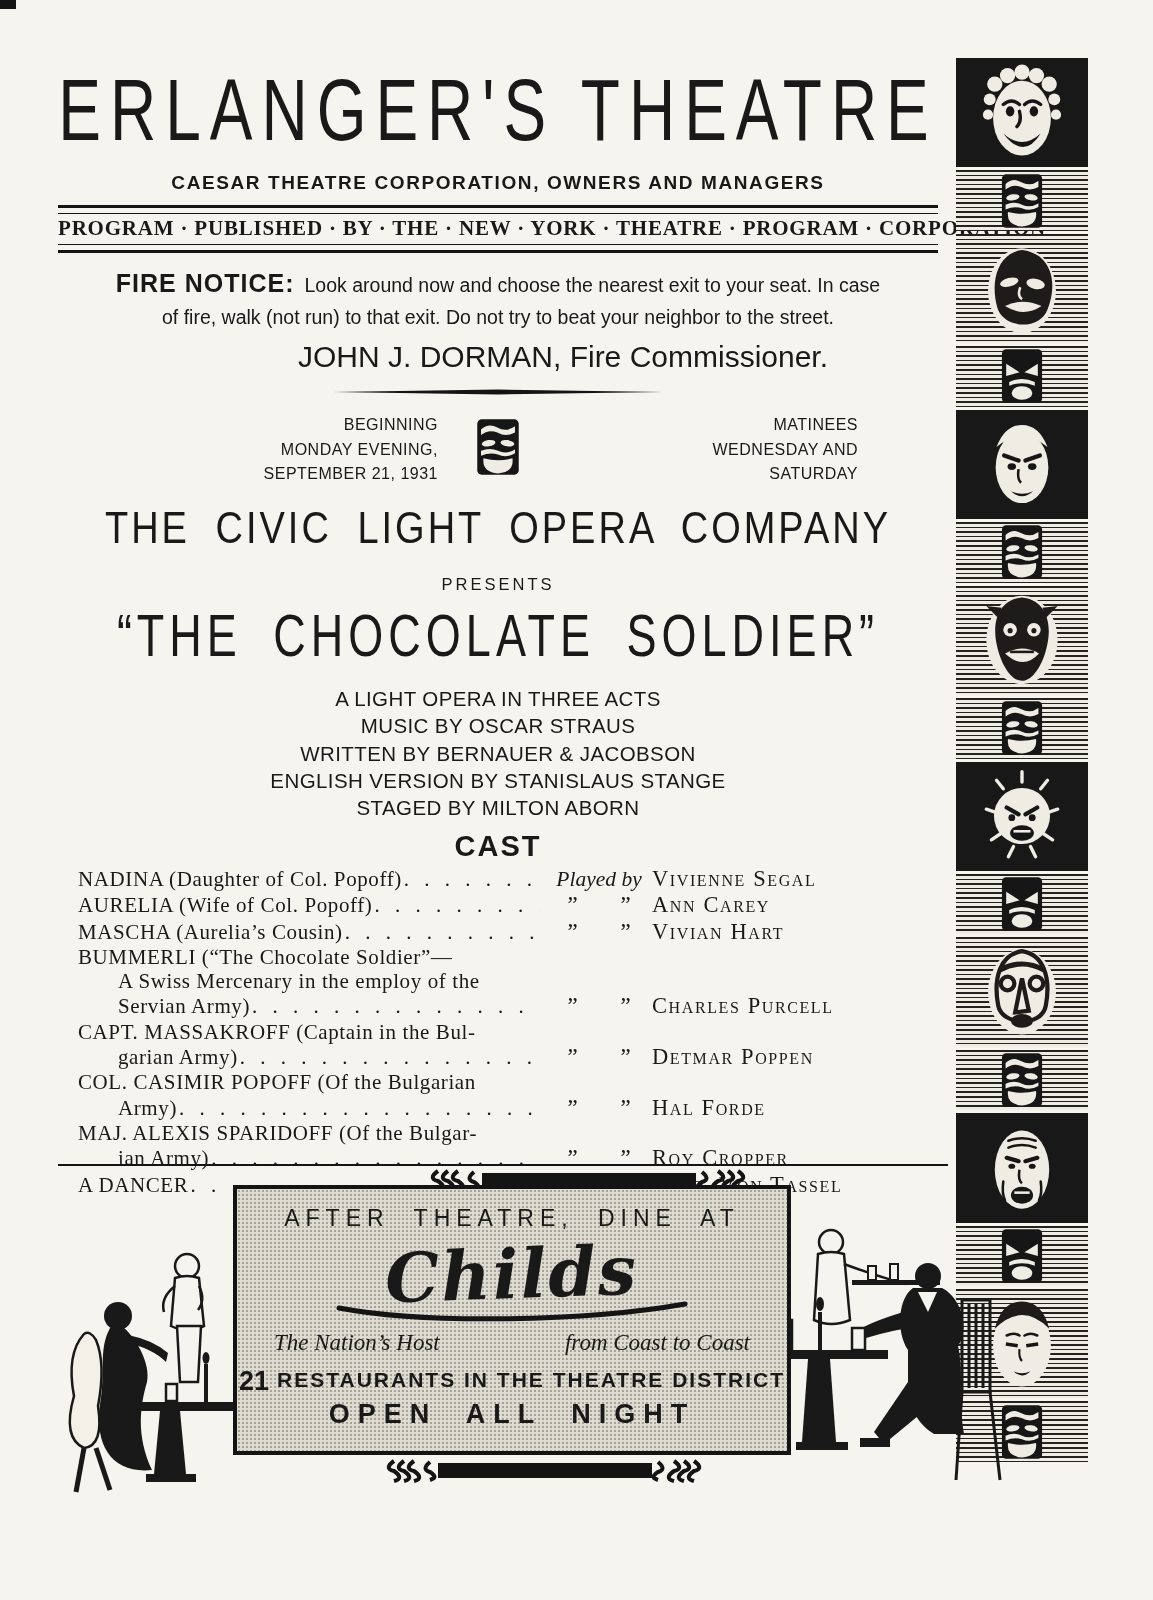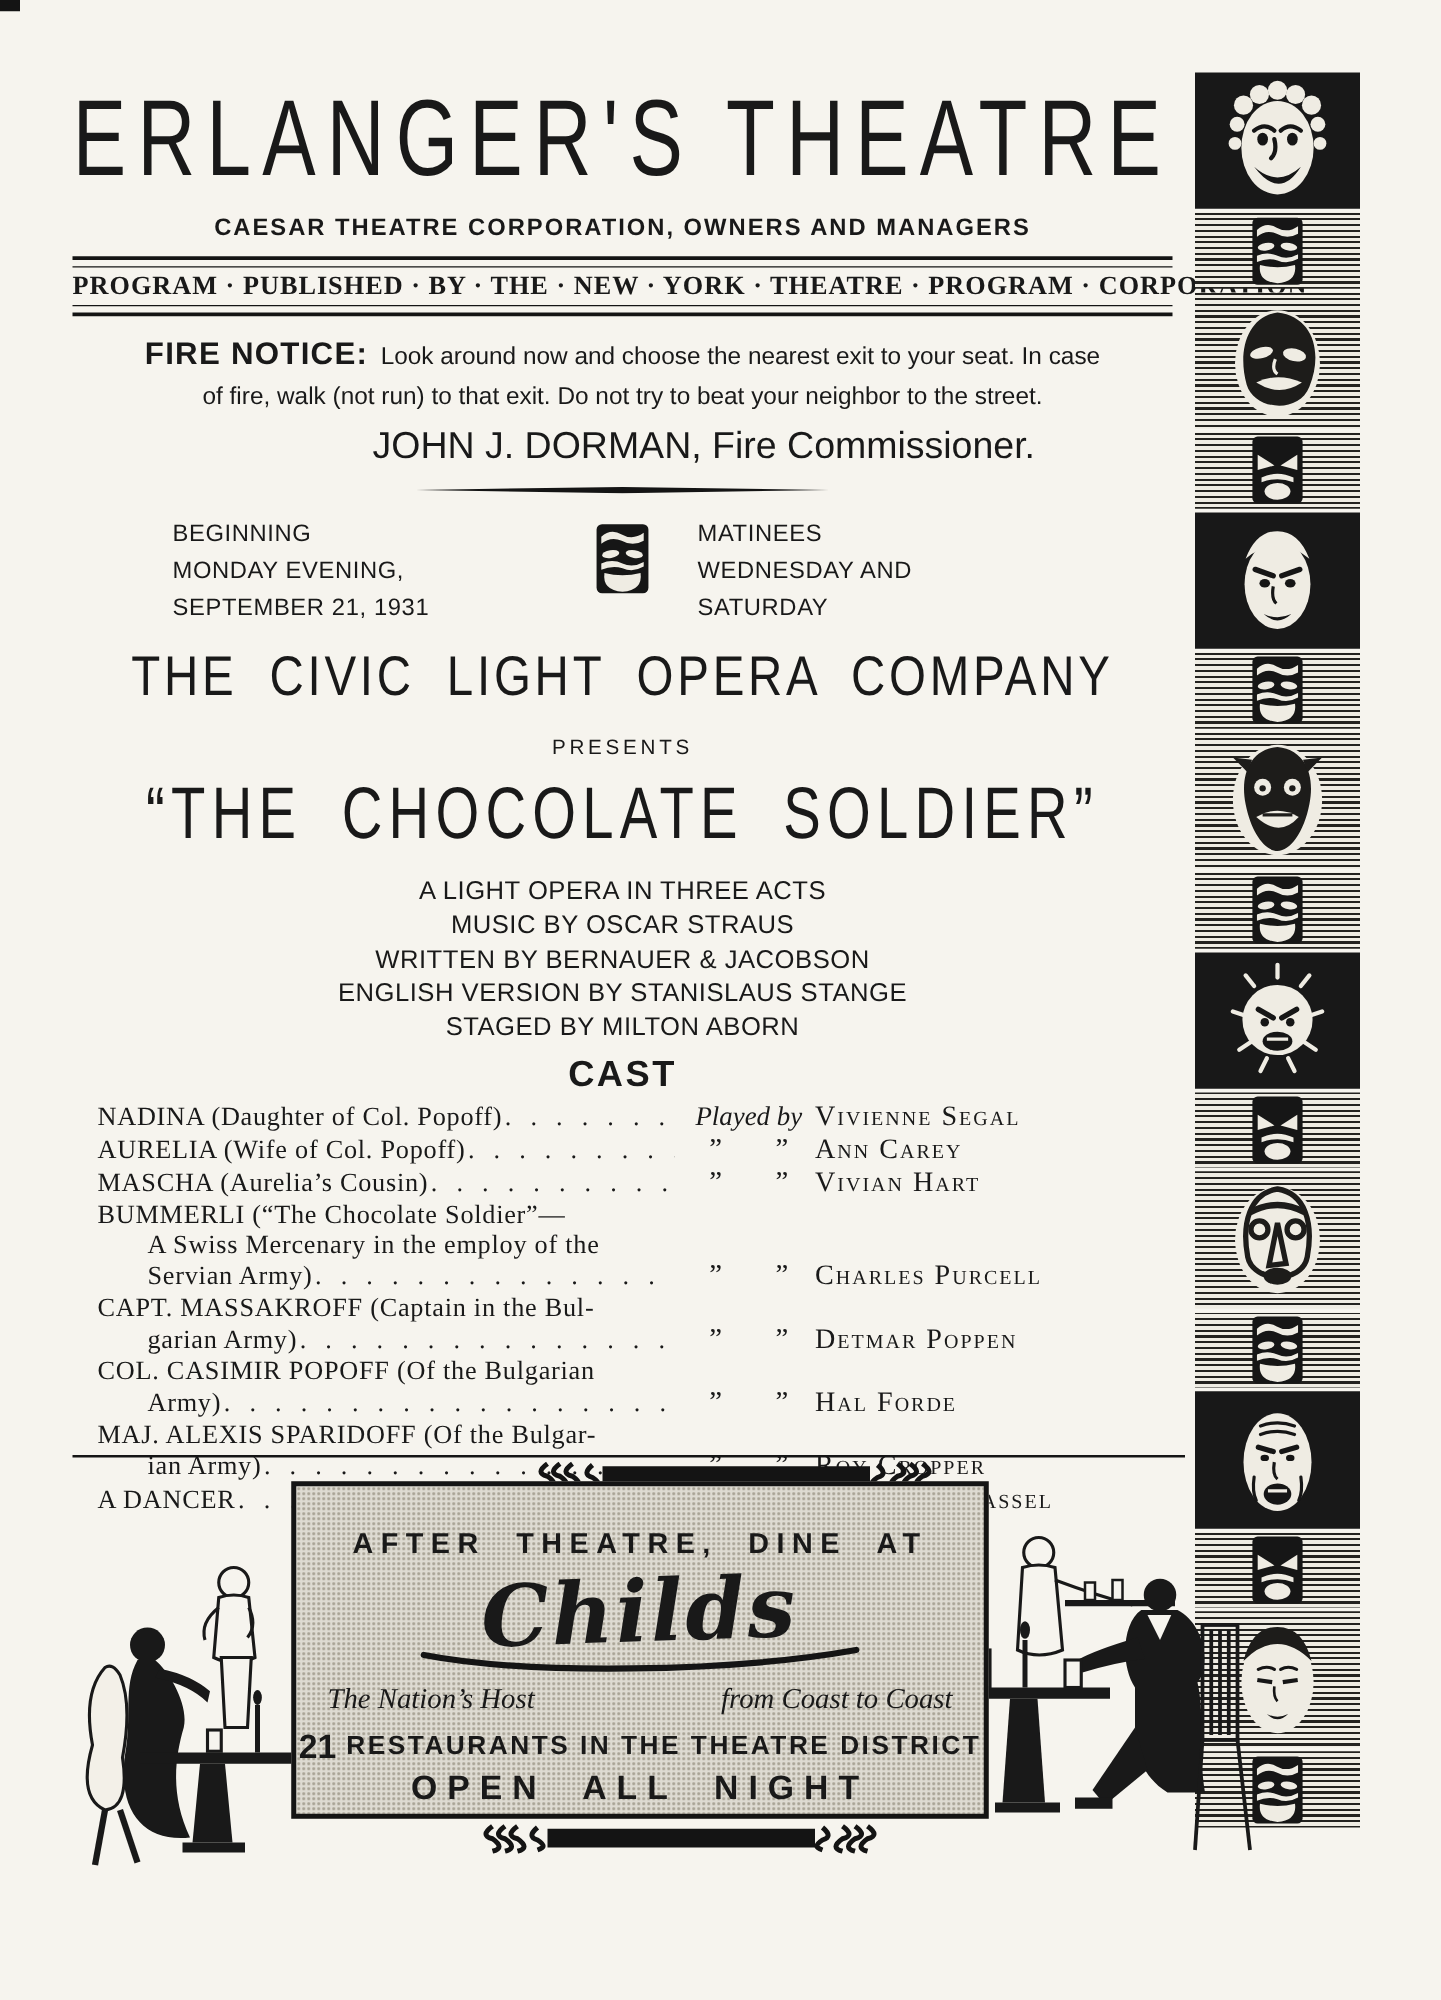--- a/index.html
+++ b/index.html
@@ -19,21 +19,21 @@
   .subtitle{margin-top:16px;text-align:center;font-size:19px;font-weight:700;letter-spacing:1.6px;}
   .rule-d1{margin-top:11px;height:5px;border-top:3px solid #141414;border-bottom:1px solid #141414;}
   .publine{font-family:"Liberation Serif",serif;font-weight:700;font-size:21px;letter-spacing:.8px;
     text-align:center;padding:2px 0 3px 0;white-space:nowrap;}
   .rule-d2{height:5px;border-top:1px solid #141414;border-bottom:3px solid #141414;}
   .firenotice{width:810px;margin:12px auto 0 auto;text-align:center;font-size:19.5px;line-height:1.5;}
   .fn-label{font-size:25px;font-weight:700;letter-spacing:1px;margin-right:10px;}
   .fn-sig{margin-top:2px;text-align:center;text-indent:130px;font-size:30px;font-weight:400;}
   .taper{display:block;margin:10px auto 0 auto;}
   .schedule{margin-top:18px;display:flex;justify-content:center;align-items:flex-start;}
-  .sched-col{width:300px;text-align:left;font-size:19px;line-height:1.55;font-weight:500;letter-spacing:.5px;}
+  .sched-col{width:300px;text-align:right;font-size:16px;line-height:1.55;font-weight:500;letter-spacing:.5px;}
   .sched-logo{width:120px;display:flex;justify-content:center;padding-top:4px;}
   .company-wrap{height:48px;margin-top:16px;}
   .company{font-size:38px;letter-spacing:3px;word-spacing:12px;transform:scaleY(1.18);font-weight:400;}
   .presents{margin-top:24px;text-align:center;font-size:16.5px;letter-spacing:3px;font-weight:500;}
   .showtitle-wrap{height:64px;margin-top:9px;}
   .showtitle{font-size:45px;letter-spacing:5px;word-spacing:14px;transform:scaleY(1.3);}
   .credits{margin-top:18px;text-align:center;font-size:20.5px;line-height:1.33;font-weight:500;letter-spacing:.4px;}
   .cast-head{margin-top:9px;text-align:center;font-size:29px;font-weight:700;letter-spacing:2px;}
   
   .cast-list{width:806px;margin:3px 0 0 20px;font-family:"Liberation Serif",serif;
@@ -53,26 +53,26 @@
   .ad-section{position:absolute;left:58px;top:1158px;width:1040px;height:380px;}
   .thin-rule{position:absolute;left:0;top:6px;width:890px;border-top:2px solid #151515;}
   .deco-bar{position:absolute;}
   .bar-top{left:372px;top:11px;}
   .bar-bottom{left:328px;top:301px;}
   .ad-box{position:absolute;left:175px;top:27px;width:558px;height:270px;z-index:2;
     background-color:#dedbd2;
     background-image:radial-gradient(#a7a294 1px,transparent 1.3px);
     background-size:4px 4px;
     border:4px solid #141414;box-sizing:border-box;text-align:center;}
-  .ad-headline{margin-top:32px;font-size:23px;font-weight:700;letter-spacing:6px;word-spacing:12px;}
+  .ad-headline{margin-top:16px;font-size:23px;font-weight:400;letter-spacing:6px;word-spacing:12px;}
   .brand-wrap{position:relative;height:92px;margin-top:2px;}
   .brand{font-family:"DejaVu Serif",serif;font-style:italic;font-weight:700;font-size:68px;
     display:inline-block;transform:rotate(-2deg);letter-spacing:2px;}
   .brand-swash{position:absolute;left:96px;top:66px;}
-  .ad-taglines{display:flex;justify-content:space-between;padding:0 25px;margin-top:4px;
+  .ad-taglines{display:flex;justify-content:space-between;padding:0 37px;margin-top:4px;
     font-family:"Liberation Serif",serif;font-style:italic;font-size:23px;}
   .ad-line1{margin-top:10px;font-weight:700;letter-spacing:2px;font-size:21px;}
   .ad-count{font-size:27px;letter-spacing:0;vertical-align:-3px;margin-right:8px;}
   .ad-line2{margin-top:2px;font-weight:700;font-size:27px;letter-spacing:8px;word-spacing:14px;}
   .illo{position:absolute;z-index:1;}
   .illo-left{left:-4px;top:48px;}
   .illo-right{left:698px;top:22px;}
   
   .mask-strip{position:absolute;left:956px;top:58px;width:132px;height:1404px;
     display:flex;flex-direction:column;gap:3px;}

